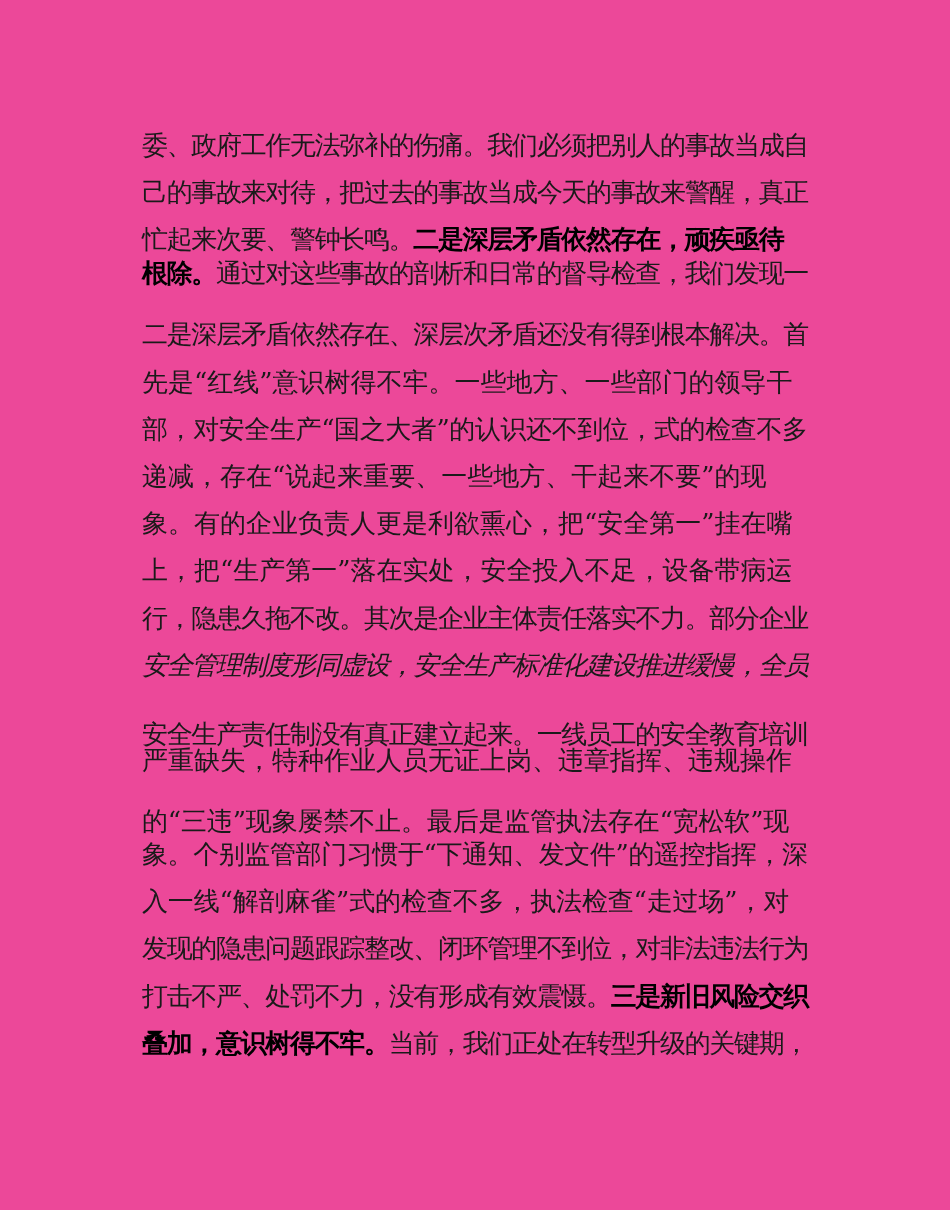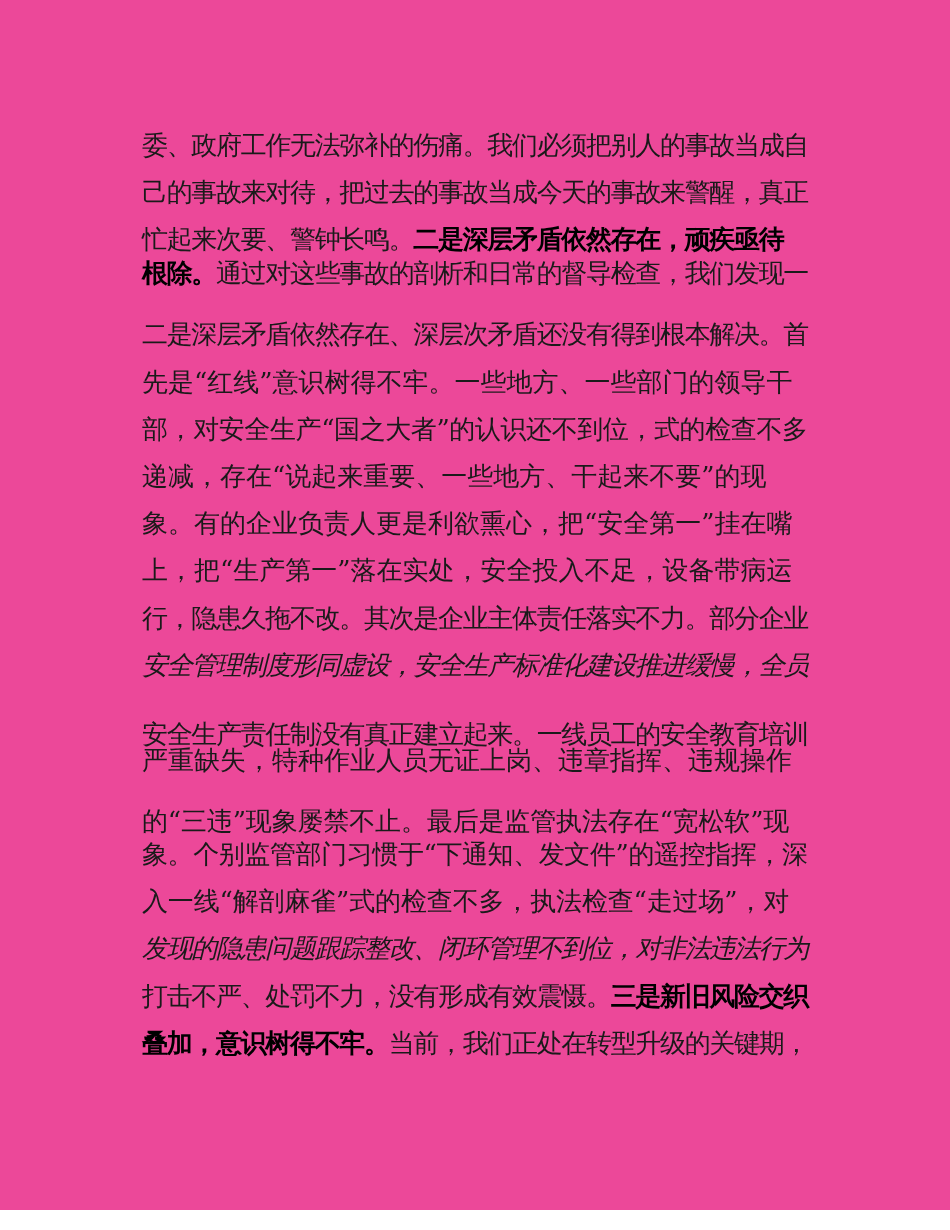--- a/index.html
+++ b/index.html
@@ -53,17 +53,17 @@
     <div class="line" style="top: 456px; letter-spacing: 0px;"><span>递减，存在“说起来重要、一些地方、干起来不要”的现</span></div>
     <div class="line" style="top: 503px; letter-spacing: 0px;"><span>象。有的企业负责人更是利欲熏心，把“安全第一”挂在嘴</span></div>
     <div class="line" style="top: 550px; letter-spacing: 0px;"><span>上，把“生产第一”落在实处，安全投入不足，设备带病运</span></div>
     <div class="line" style="top: 598px; letter-spacing: -1.33333px;"><span>行，隐患久拖不改。其次是企业主体责任落实不力。部分企业</span></div>
     <div class="line" style="top: 645px; letter-spacing: -1.33333px; font-style: italic;"><span>安全管理制度形同虚设，安全生产标准化建设推进缓慢，全员</span></div>
     <div class="line" style="top: 714px; letter-spacing: -1.33333px;"><span>安全生产责任制没有真正建立起来。一线员工的安全教育培训</span></div>
     <div class="line" style="top: 740px; letter-spacing: 0px;"><span>严重缺失，特种作业人员无证上岗、违章指挥、违规操作</span></div>
     <div class="line" style="top: 787px; letter-spacing: -0.148148px; margin-top: 14px;"><span>的“三违”现象屡禁不止。最后是监管执法存在“宽松软”现</span></div>
     <div class="line" style="top: 834px; letter-spacing: -0.407407px;"><span>象。个别监管部门习惯于“下通知、发文件”的遥控指挥，深</span></div>
     <div class="line" style="top: 881px; letter-spacing: -0.148148px;"><span>入一线“解剖麻雀”式的检查不多，执法检查“走过场”，对</span></div>
-    <div class="line" style="top: 928px; letter-spacing: -1.33333px; font-style: italic;"><span>发现的隐患问题跟踪整改、闭环管理不到位，对非法违法行为</span></div>
+    <div class="line" style="top: 928px; letter-spacing: -1.33333px;"><span>发现的隐患问题跟踪整改、闭环管理不到位，对非法违法行为</span></div>
     <div class="line" style="top: 976px; letter-spacing: -1.33333px;"><span>打击不严、处罚不力，没有形成有效震慑。</span><span class="b">三是新旧风险交织</span></div>
     <div class="line" style="top: 1023px; letter-spacing: -1.33333px;"><span class="b">叠加，意识树得不牢。</span><span>当前，我们正处在转型升级的关键期，</span></div>
   </div>
 </div>
 
 </body></html>

